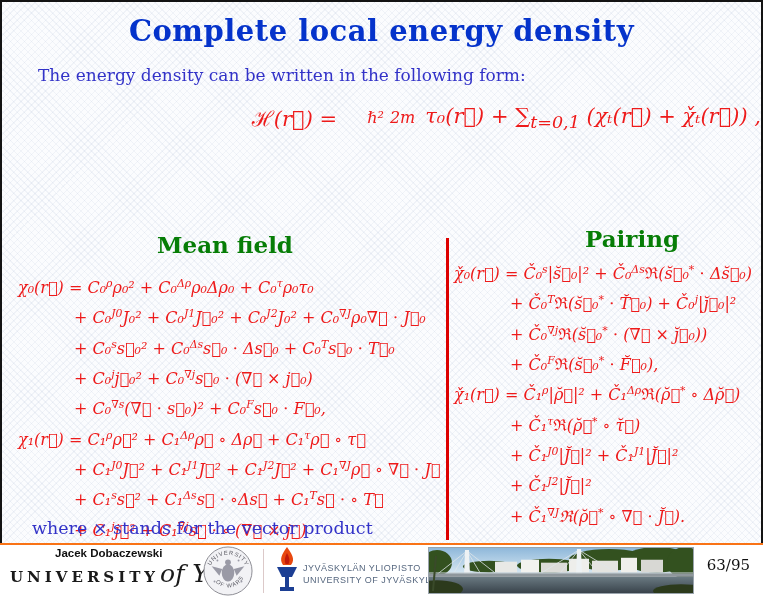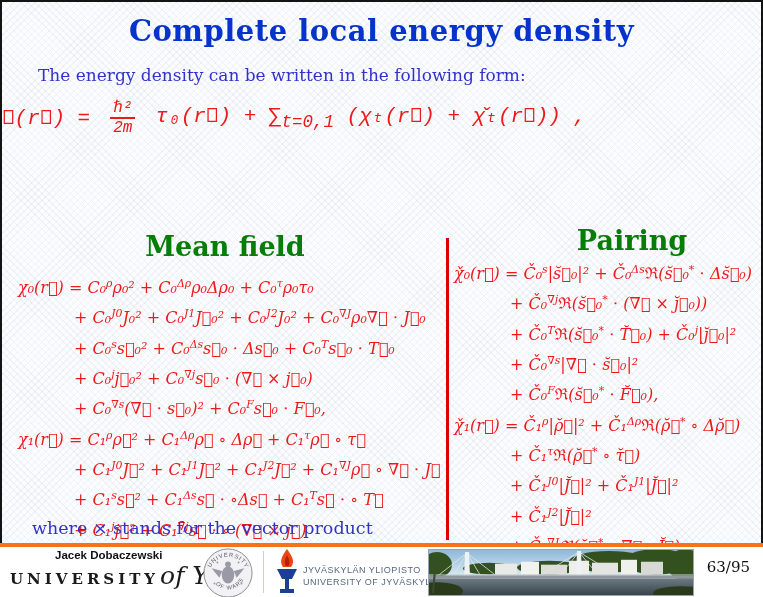--- a/index.html
+++ b/index.html
@@ -24,53 +24,53 @@
   }
   .title{
     position:absolute;top:12px;left:0;right:0;text-align:center;
     font-size:29px;font-weight:bold;color:var(--title-blue);letter-spacing:0.5px;
   }
   .intro{
     position:absolute;top:63px;left:36px;font-size:17px;color:var(--text-blue);
   }
   .formula{
     position:absolute;top:88px;left:0;right:0;height:56px;
-    display:flex;align-items:center;justify-content:flex-start;gap:20px;
-    color:var(--math-red);font-style:italic;font-size:21px;font-family:Liberation Mono, monospace;
-  }
-  .frac{display:inline-flex;flex-direction:column;align-items:center;line-height:1;}
+    display:flex;align-items:center;justify-content:flex-end;gap:7px;
+    color:var(--math-red);font-style:italic;font-size:21px;
+  }
+  .frac{display:inline-flex;flex-direction:row;align-items:center;line-height:1;margin-left:20px;}
   .frac .num,.frac .den{font-size:16px;padding:1px 3px;}
   .frac .bar{width:100%;height:1.5px;background:var(--math-red);}
   .para{
     position:absolute;top:157px;left:36px;width:694px;
     font-size:17px;line-height:23px;color:var(--text-blue);text-align:justify;
   }
   .col-header{
-    position:absolute;font-size:27px;font-weight:bold;color:var(--header-green);
+    position:absolute;font-size:23px;font-weight:bold;color:var(--header-green);
   }
   .header-mean{top:229px;left:0;width:446px;text-align:center;}
   .header-pair{top:223px;left:480px;width:300px;text-align:center;}
   .col{
     position:absolute;top:255px;color:var(--math-red);font-style:italic;
     font-size:16px;line-height:26px;white-space:nowrap;
   }
   .col-left{left:16px;width:428px;margin-top:14px;}
   .col-right{left:452px;width:306px;}
   .mline.cont{padding-left:56px;}
   .mline sup{font-size:68%;}
   .vdivider{
     position:absolute;left:444px;top:236px;width:3px;height:302px;
     background:var(--divider-red);
   }
   .footnote{
     position:absolute;top:516px;left:30px;font-size:17.5px;color:var(--text-blue);
   }
   .footer{
     position:absolute;top:543px;left:0;right:0;bottom:0;background:#fff;
-    border-top:4px solid #f97316;box-sizing:border-box;
+    border-top:2px solid #f97316;box-sizing:border-box;
   }
   .author{
     position:absolute;left:55px;top:2px;
     font-family:"Liberation Sans", sans-serif;font-weight:bold;font-size:11.5px;color:#111;
   }
   .york{position:absolute;left:10px;top:14px;color:#1a1a1a;white-space:nowrap;}
   .york-univ{font-size:15px;letter-spacing:4px;font-weight:600;}
   .york-of{font-size:25px;font-style:italic;margin-left:1px;}
   .seal{position:absolute;left:203px;top:1px;}
   .footer-vline{position:absolute;left:263px;top:4px;bottom:4px;width:1px;background:#dcc9c9;}
@@ -112,23 +112,22 @@
       <div class="mline cont">+ C₀<sup>∇s</sup>(∇⃗ ⋅ s⃗₀)² + C₀<sup>F</sup>s⃗₀ ⋅ F⃗₀,</div>
       <div class="mline">χ₁(r⃗) = C₁<sup>ρ</sup>ρ⃗² + C₁<sup>Δρ</sup>ρ⃗ ∘ Δρ⃗ + C₁<sup>τ</sup>ρ⃗ ∘ τ⃗</div>
       <div class="mline cont">+ C₁<sup>J0</sup>J⃗² + C₁<sup>J1</sup>J⃗² + C₁<sup>J2</sup>J⃗² + C₁<sup>∇J</sup>ρ⃗ ∘ ∇⃗ ⋅ J⃗</div>
       <div class="mline cont">+ C₁<sup>s</sup>s⃗² + C₁<sup>Δs</sup>s⃗ ⋅ ∘Δs⃗ + C₁<sup>T</sup>s⃗ ⋅ ∘ T⃗</div>
       <div class="mline cont">+ C₁<sup>j</sup>j⃗² + C₁<sup>∇j</sup>s⃗ ⋅ ∘ (∇⃗ × j⃗)</div>
       <div class="mline cont">+ C₁<sup>∇s</sup>(∇⃗ ⋅ s⃗)² + C₁<sup>F</sup>s⃗ ⋅ ∘ F⃗,</div>
     </div>
 
     <div class="col col-right">
       <div class="mline">χ̌₀(r⃗) = Č₀<sup>s</sup>|s̆⃗₀|² + Č₀<sup>Δs</sup>ℜ(s̆⃗₀<sup>*</sup> ⋅ Δs̆⃗₀)</div>
+      <div class="mline cont">+ Č₀<sup>T</sup>ℜ(s̆⃗₀<sup>*</sup> ⋅ T̆⃗₀) + Č₀<sup>j</sup>|j̆⃗₀|²</div>
       <div class="mline cont">+ Č₀<sup>∇j</sup>ℜ(s̆⃗₀<sup>*</sup> ⋅ (∇⃗ × j̆⃗₀))</div>
-      <div class="mline cont">+ Č₀<sup>T</sup>ℜ(s̆⃗₀<sup>*</sup> ⋅ T̆⃗₀) + Č₀<sup>j</sup>|j̆⃗₀|²</div>
-      <div class="mline cont">+ Č₀<sup>∇s</sup>|∇⃗ ⋅ s̆⃗₀|²</div>
       <div class="mline cont">+ Č₀<sup>F</sup>ℜ(s̆⃗₀<sup>*</sup> ⋅ F̆⃗₀),</div>
       <div class="mline">χ̌₁(r⃗) = Č₁<sup>ρ</sup>|ρ̆⃗|² + Č₁<sup>Δρ</sup>ℜ(ρ̆⃗<sup>*</sup> ∘ Δρ̆⃗)</div>
       <div class="mline cont">+ Č₁<sup>τ</sup>ℜ(ρ̆⃗<sup>*</sup> ∘ τ̆⃗)</div>
       <div class="mline cont">+ Č₁<sup>J0</sup>|J̆⃗|² + Č₁<sup>J1</sup>|J̆⃗|²</div>
       <div class="mline cont">+ Č₁<sup>J2</sup>|J̆⃗|²</div>
       <div class="mline cont">+ Č₁<sup>∇J</sup>ℜ(ρ̆⃗<sup>*</sup> ∘ ∇⃗ ⋅ J̆⃗).</div>
     </div>
 
     <div class="footnote">where × stands for the vector product</div>
   </div>

